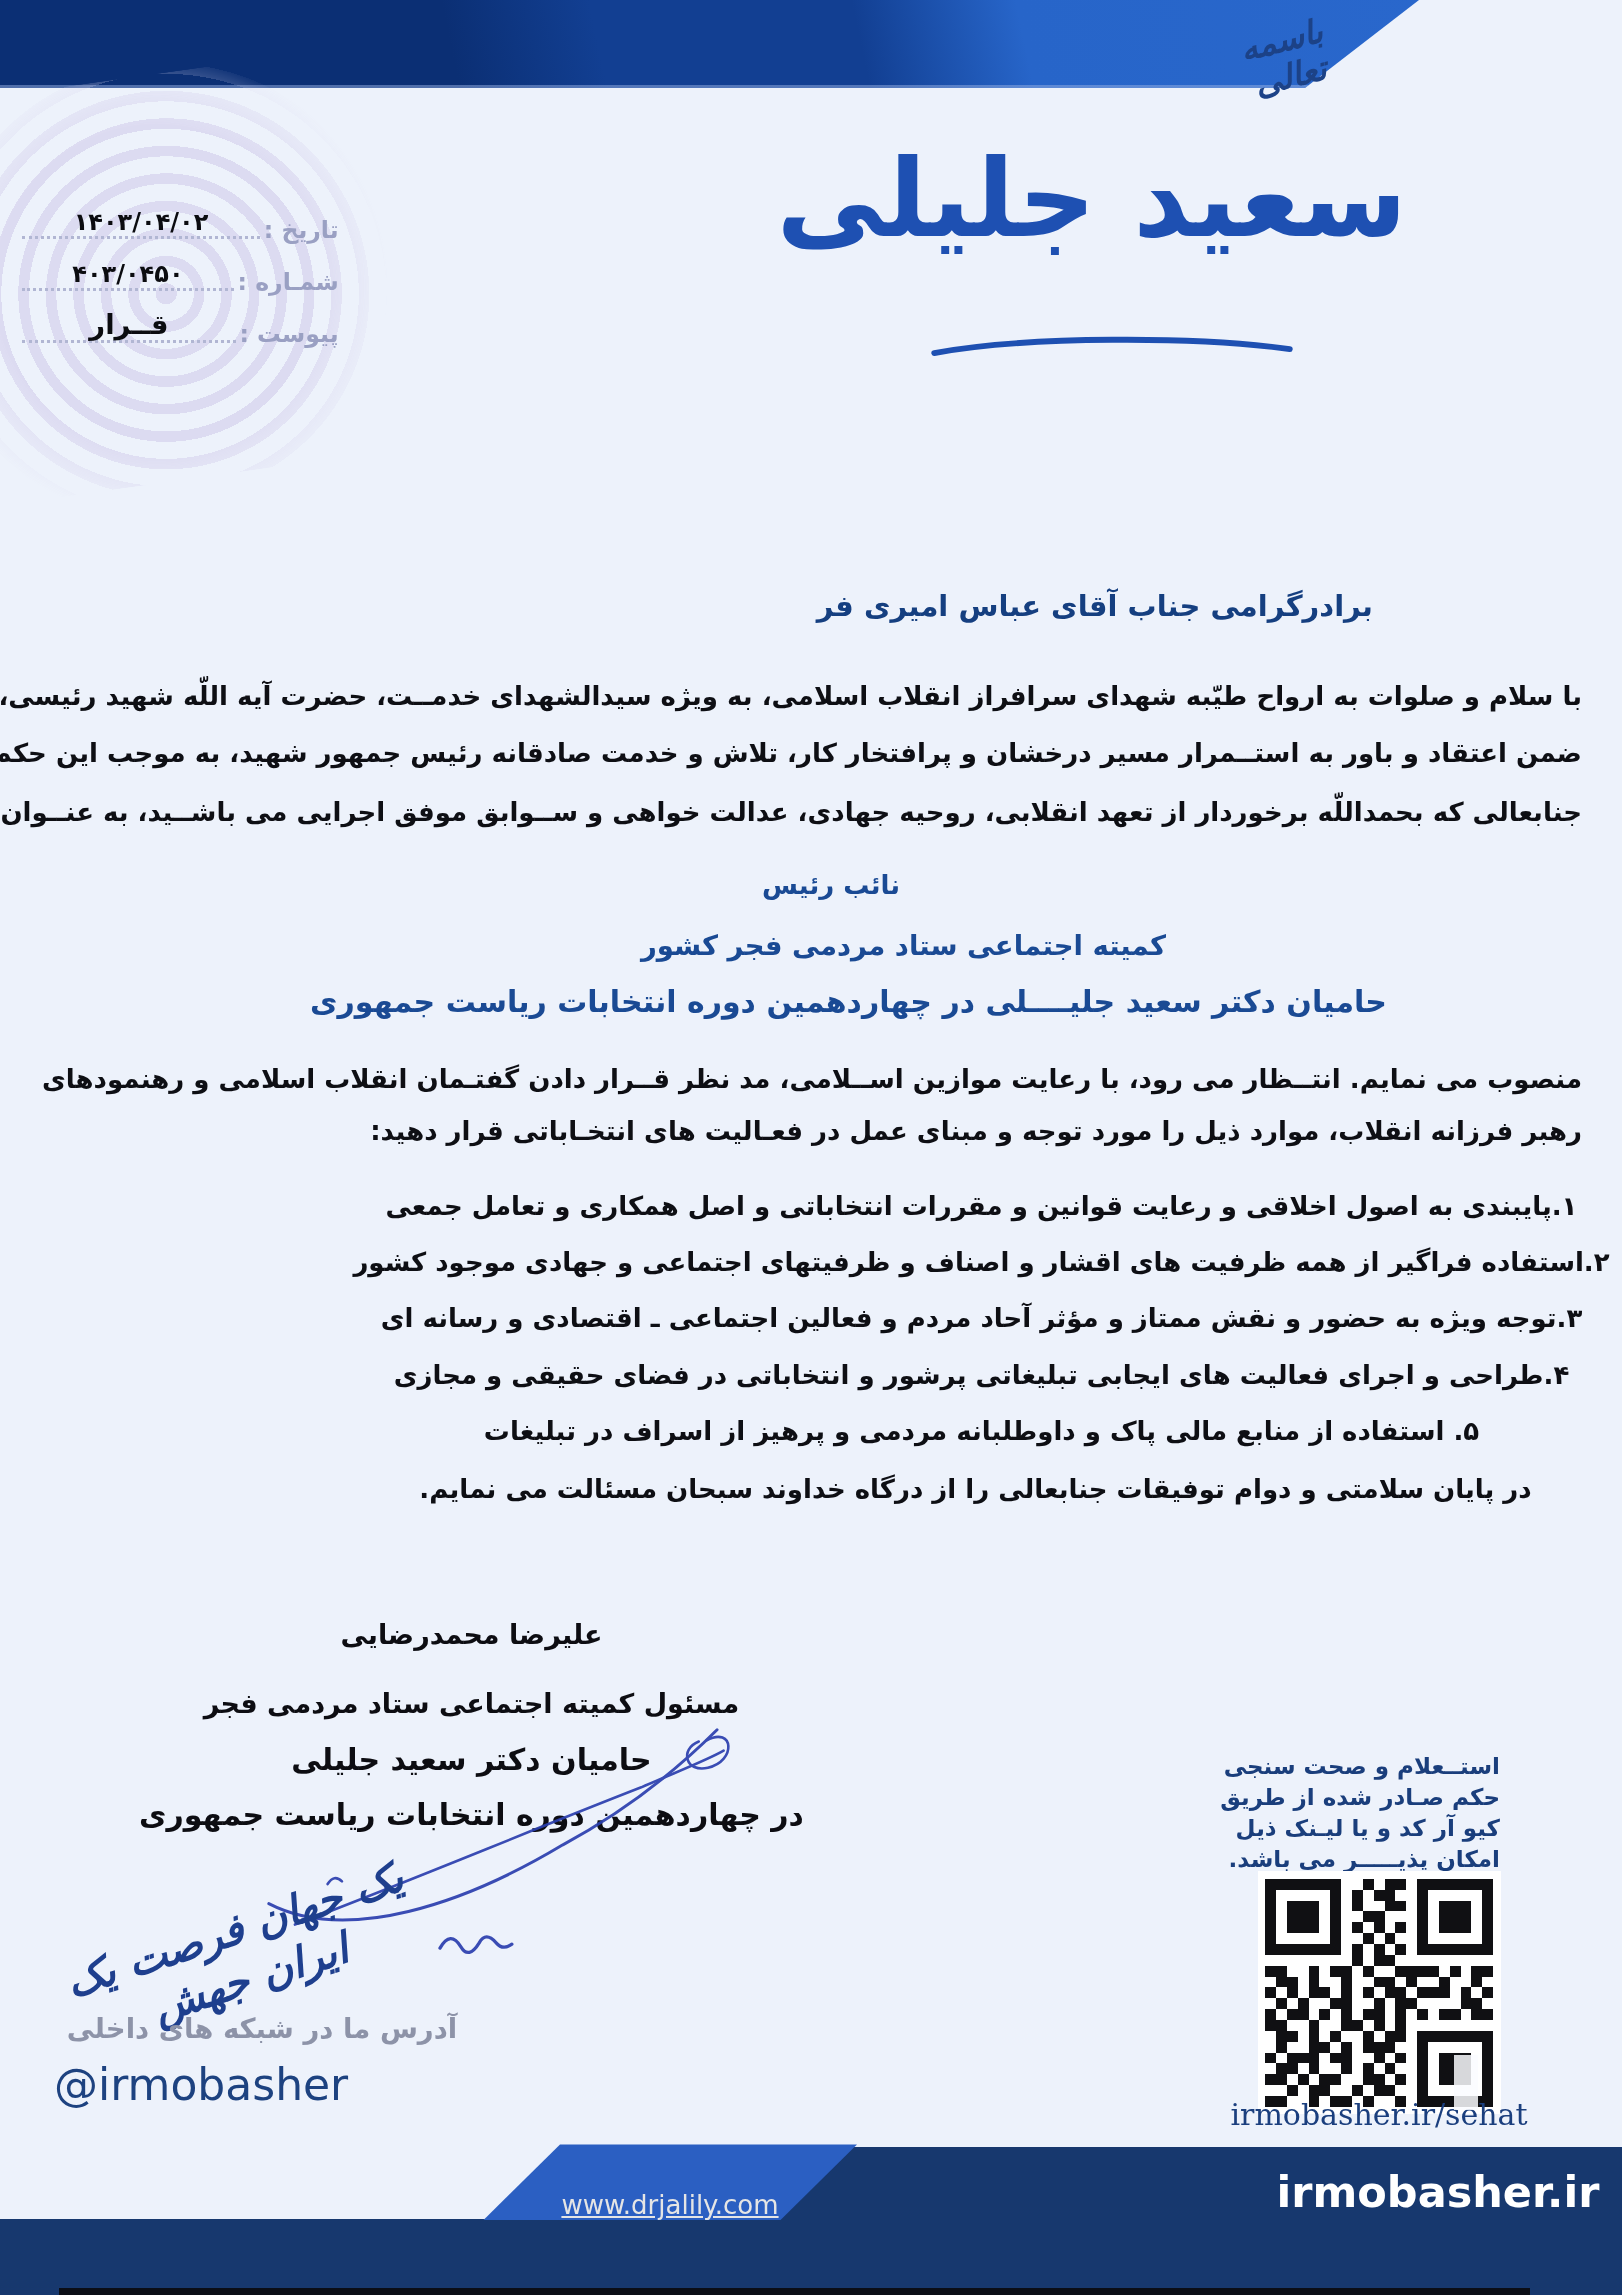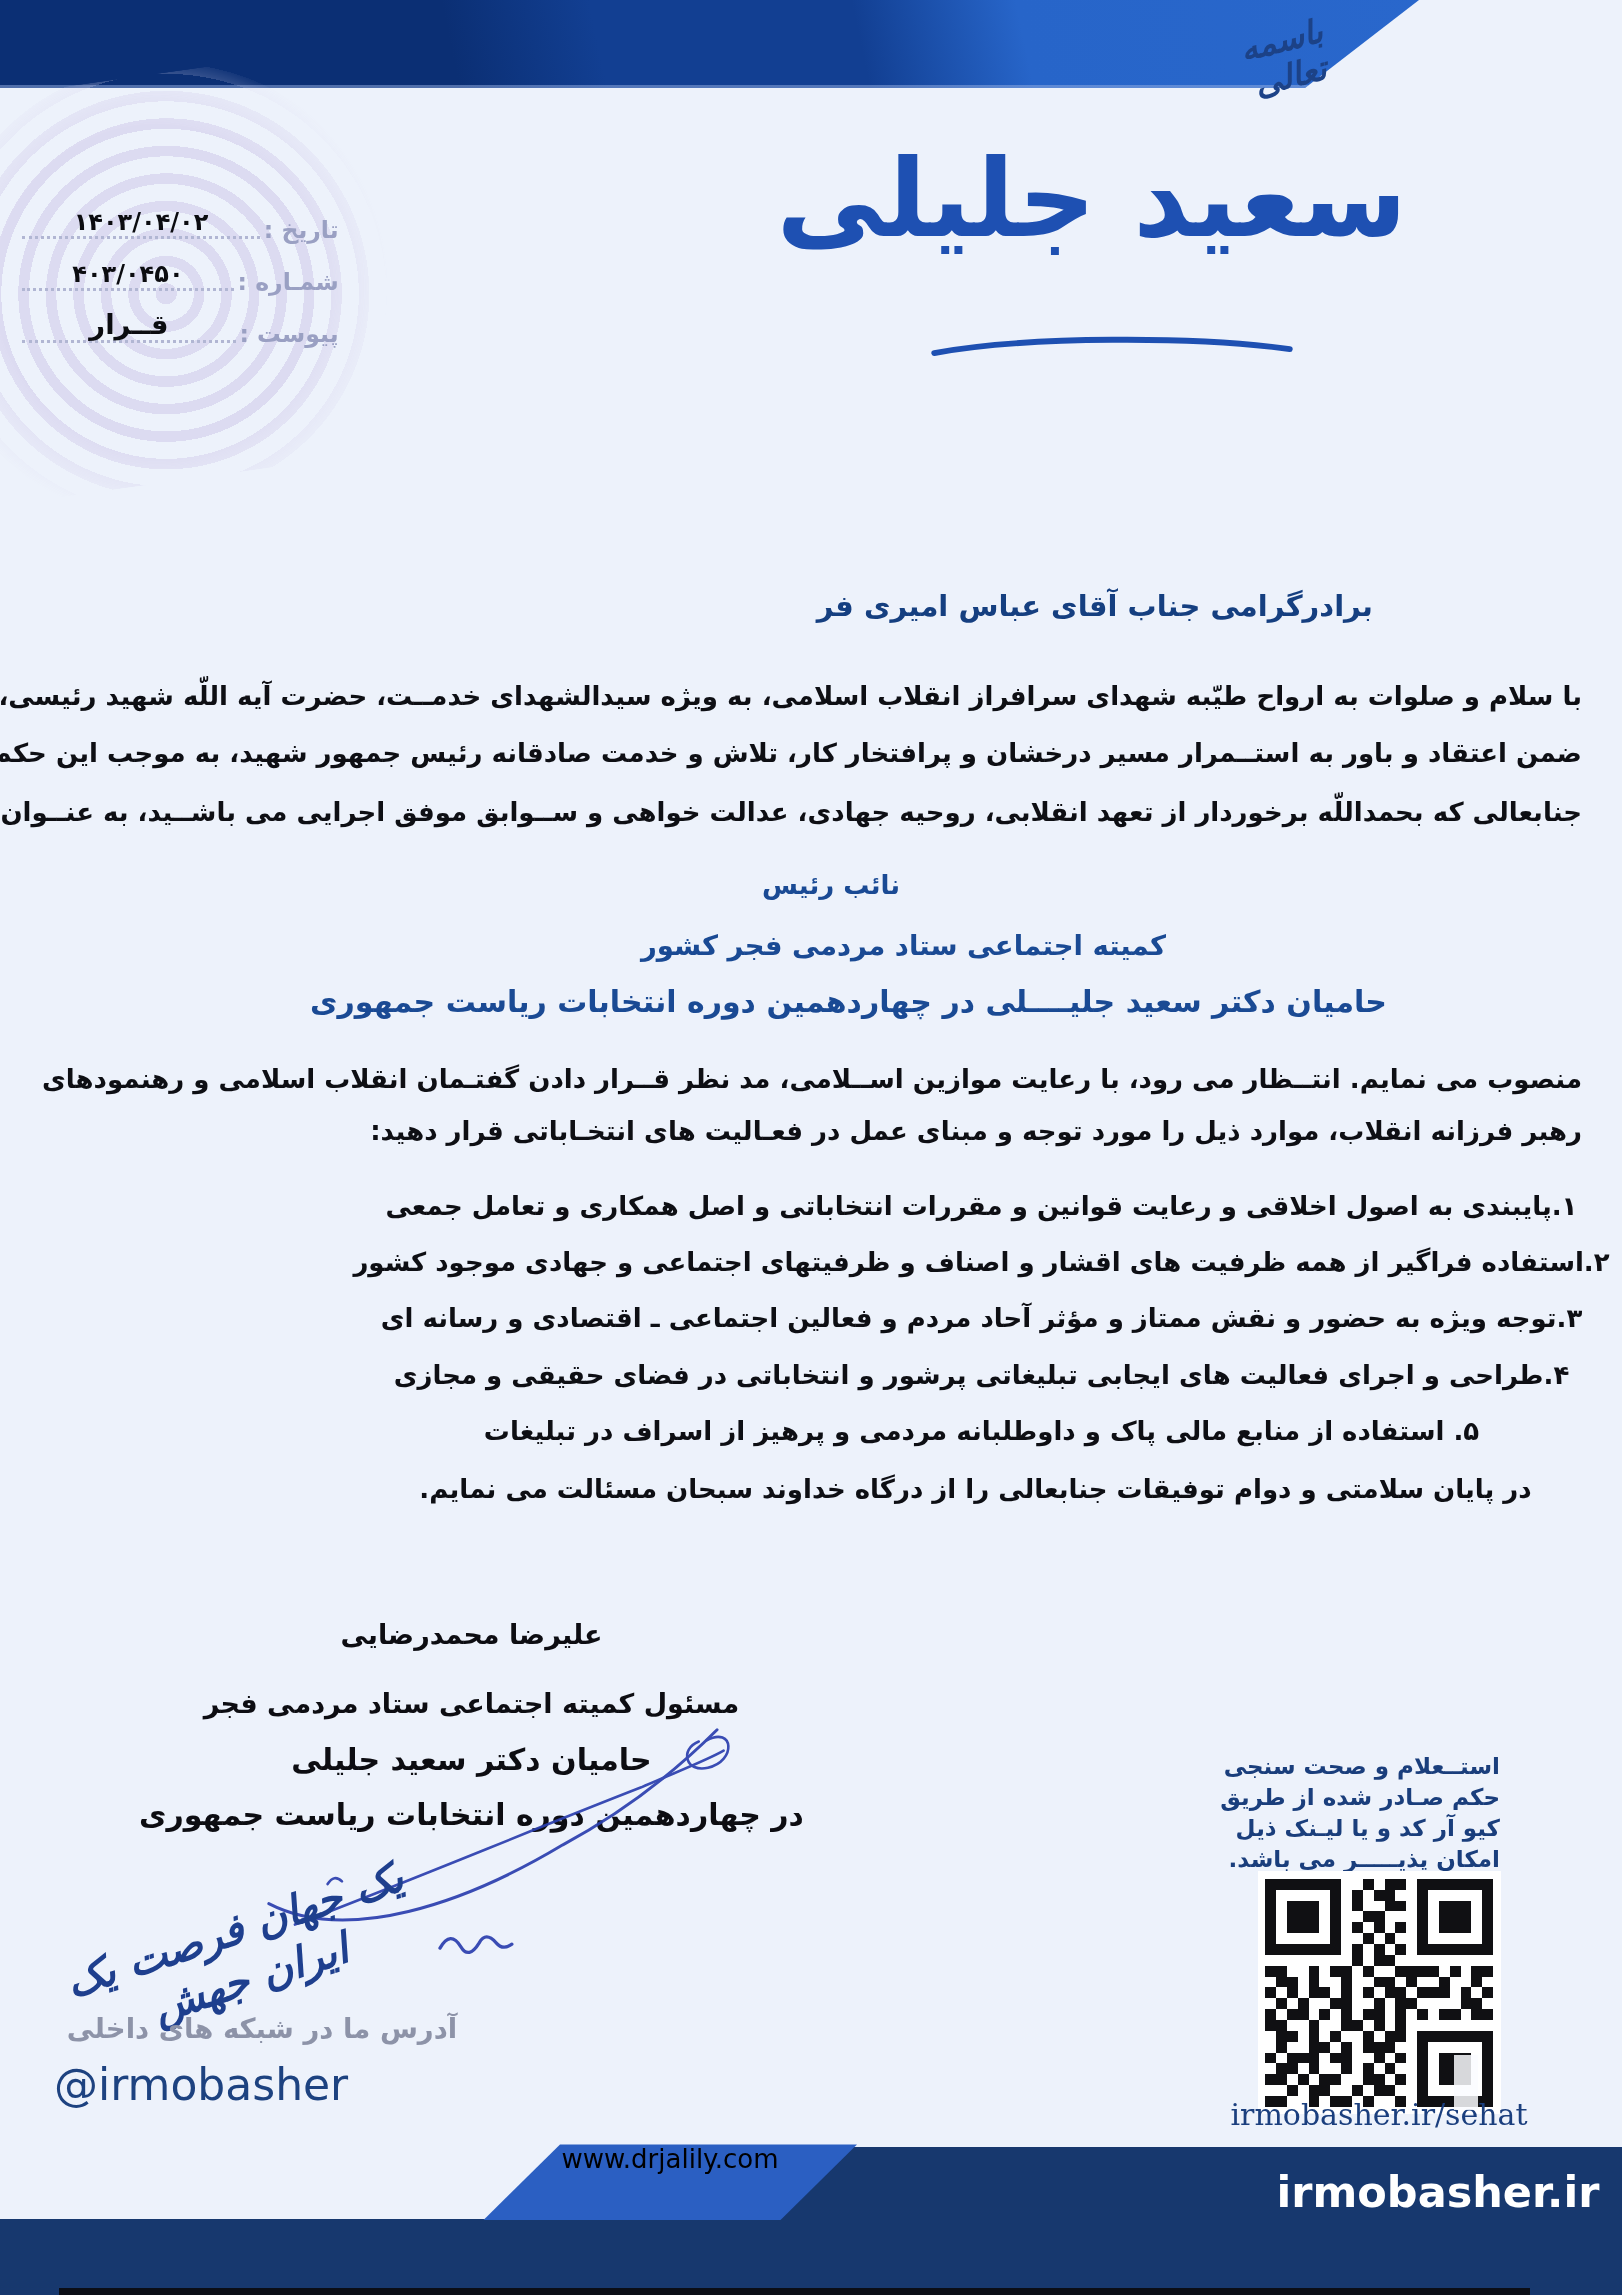--- a/index.html
+++ b/index.html
@@ -68,22 +68,22 @@
   .slogan{position:absolute;left:46px;top:1903px;width:393px;transform:rotate(-18deg);
         font-family:"DejaVu Serif",serif;font-style:italic;font-weight:bold;font-size:42px;
         color:#1e3f8e;text-align:center;line-height:1.22;}
   .addr{position:absolute;left:33px;top:2012px;width:458px;text-align:center;
         font-size:27.5px;font-weight:bold;color:#8d93a8;}
   .handle{position:absolute;left:54px;top:2059px;direction:ltr;font-size:44px;color:#1d4280;}
   
   .footer{position:absolute;left:0;top:2147px;width:1623px;height:149px;}
   .footer-navy{position:absolute;left:0;top:0;width:100%;height:100%;background:#17386e;
         clip-path:polygon(0 72px,584px 72px,706px 0,1623px 0,1623px 149px,0 149px);}
-  .tab{position:absolute;height:76px;background:#2b5fc2;display:flex;align-items:flex-start;justify-content:center;
-        color:#000000;font-size:26px;direction:ltr;white-space:nowrap;}
+  .tab{position:absolute;height:76px;background:#2b5fc2;display:flex;align-items:flex-end;justify-content:center;
+        color:#e5e5e5;font-size:26px;direction:ltr;white-space:nowrap;text-decoration:underline;}
   .tab1{left:483px;top:-2.6px;width:374px;clip-path:polygon(77px 0,374px 0,297px 76px,0 76px);}
   .tab2{left:872px;top:3.3px;width:503px;clip-path:polygon(65px 0,503px 0,446px 76px,0 76px);}
   .portal{position:absolute;right:23.6px;top:19.6px;color:#ffffff;font-size:43px;font-weight:bold;direction:ltr;}
   .blackbar{position:absolute;left:59px;top:141px;width:1471px;height:7.9px;background:#0b0e16;}
 </style>
 </head>
 <body>
 
 <div class="page">
 

